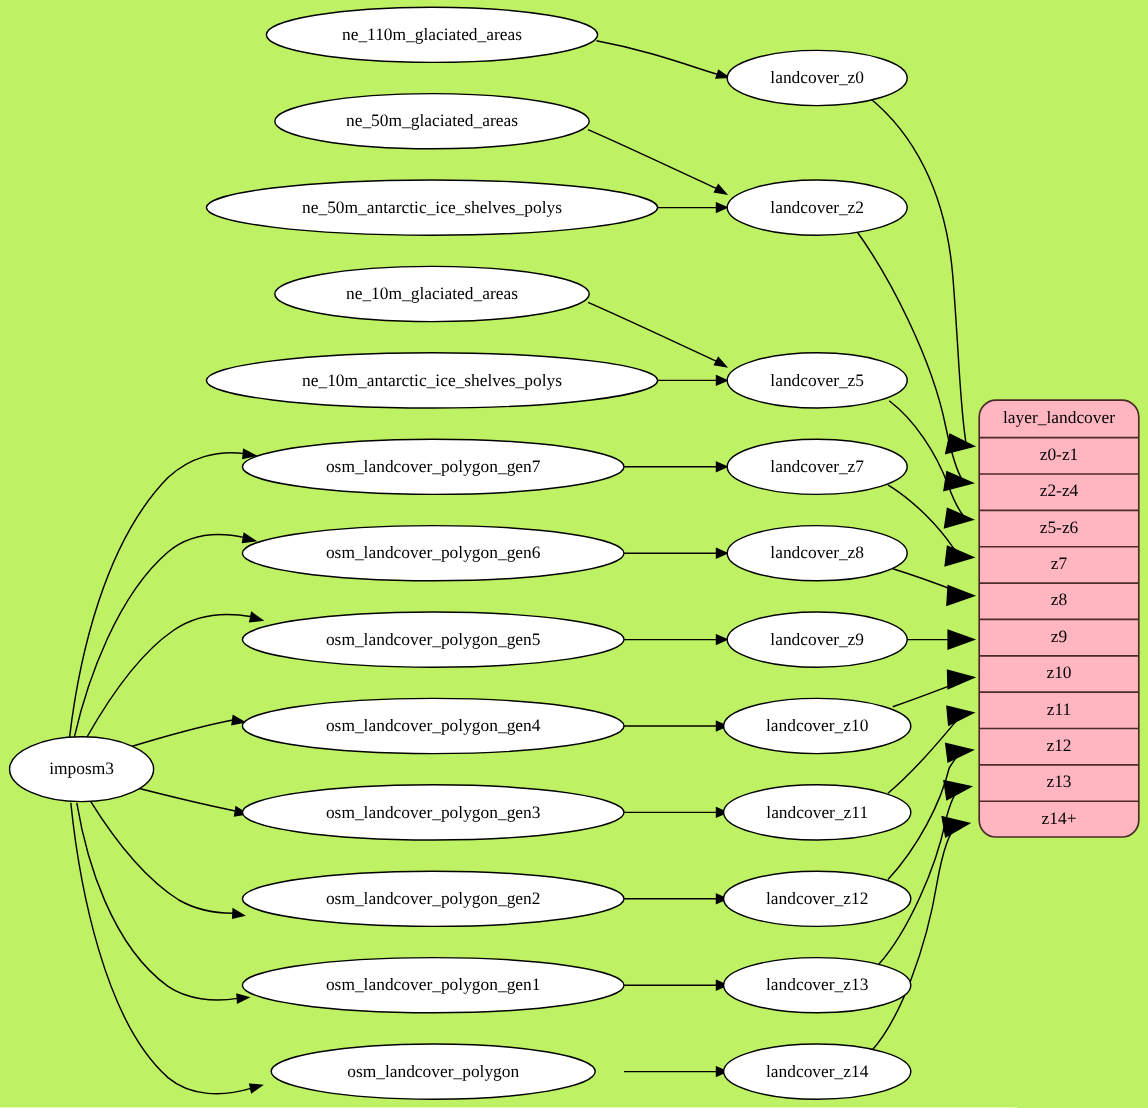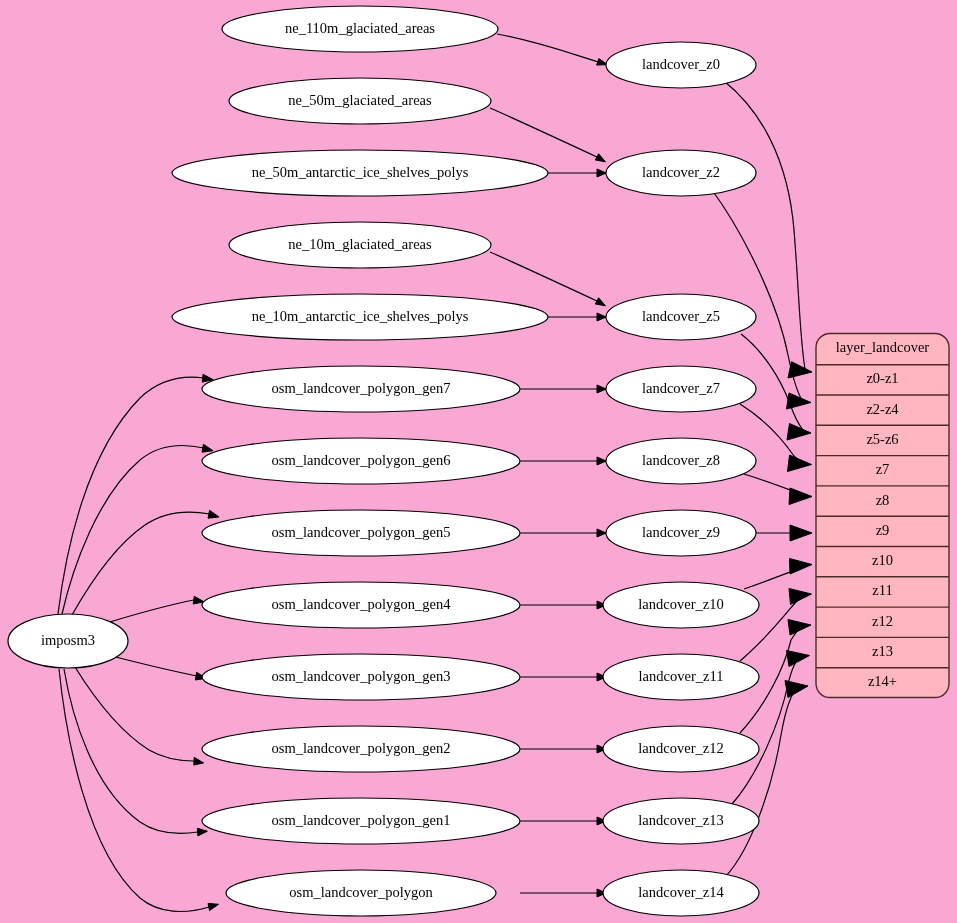--- a/index.html
+++ b/index.html
@@ -1,18 +1,18 @@
 <!DOCTYPE html>
 <html><head>
 <meta charset="utf-8">
 <title>landcover graph</title>
 <style>
   html,body{margin:0;padding:0;background:#ffffff;}
   body{font-family:"Liberation Serif","DejaVu Serif",serif;}
-  #canvas{position:relative;width:957px;height:923px;background:#f9a8d4;overflow:hidden;}
+  #canvas{position:relative;width:957px;height:923px;background:#bef264;overflow:hidden;}
   svg#graph{position:absolute;left:0;top:0;width:957px;height:923px;}
   .node-ellipse{fill:#ffffff;stroke:#000000;stroke-width:1.2;}
   .node-label{font-family:"Liberation Serif","DejaVu Serif",serif;font-size:14.5px;fill:#000000;text-anchor:middle;dominant-baseline:middle;}
   .edge-path{fill:none;stroke:#000000;stroke-width:1.2;}
   .arrow-head{fill:#000000;stroke:#000000;stroke-width:1;}
   .table-body{fill:#ffb6c1;stroke:#4d2a2a;stroke-width:1.4;}
   .table-sep{stroke:#4d2a2a;stroke-width:1.4;fill:none;}
   .table-label{font-family:"Liberation Serif","DejaVu Serif",serif;font-size:14.5px;fill:#000000;text-anchor:middle;dominant-baseline:middle;}
 </style>
 </head>

